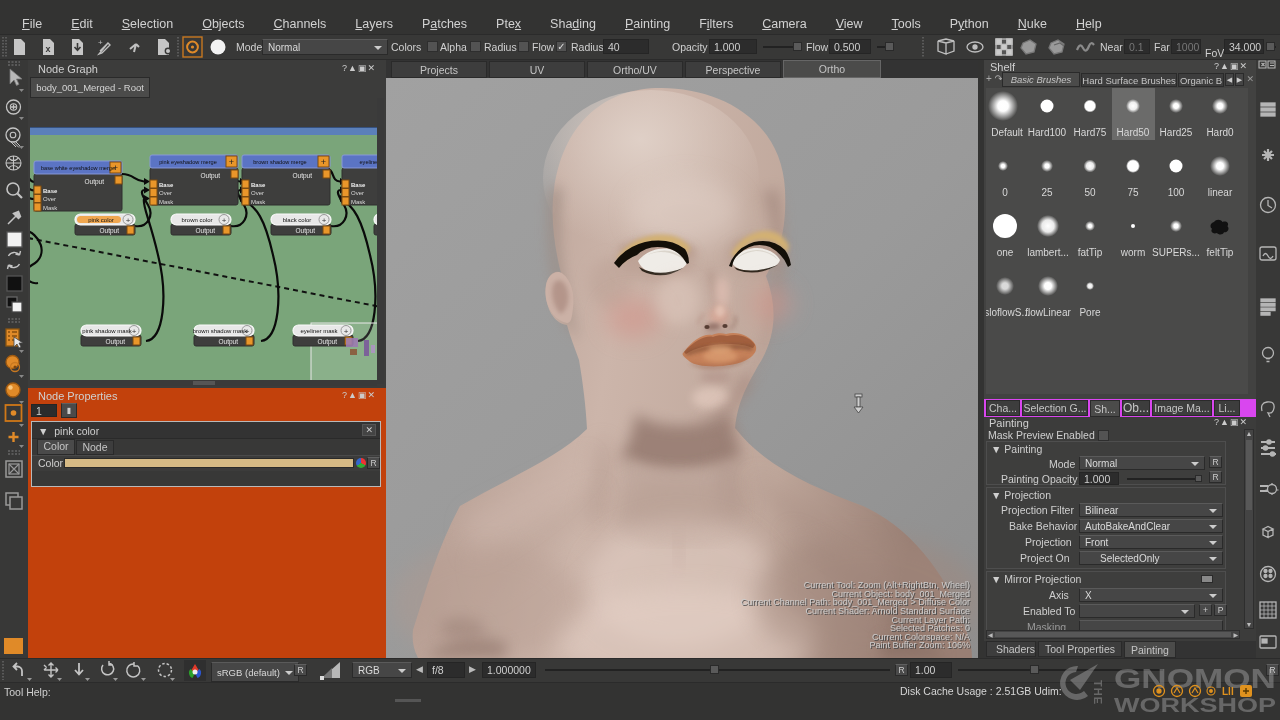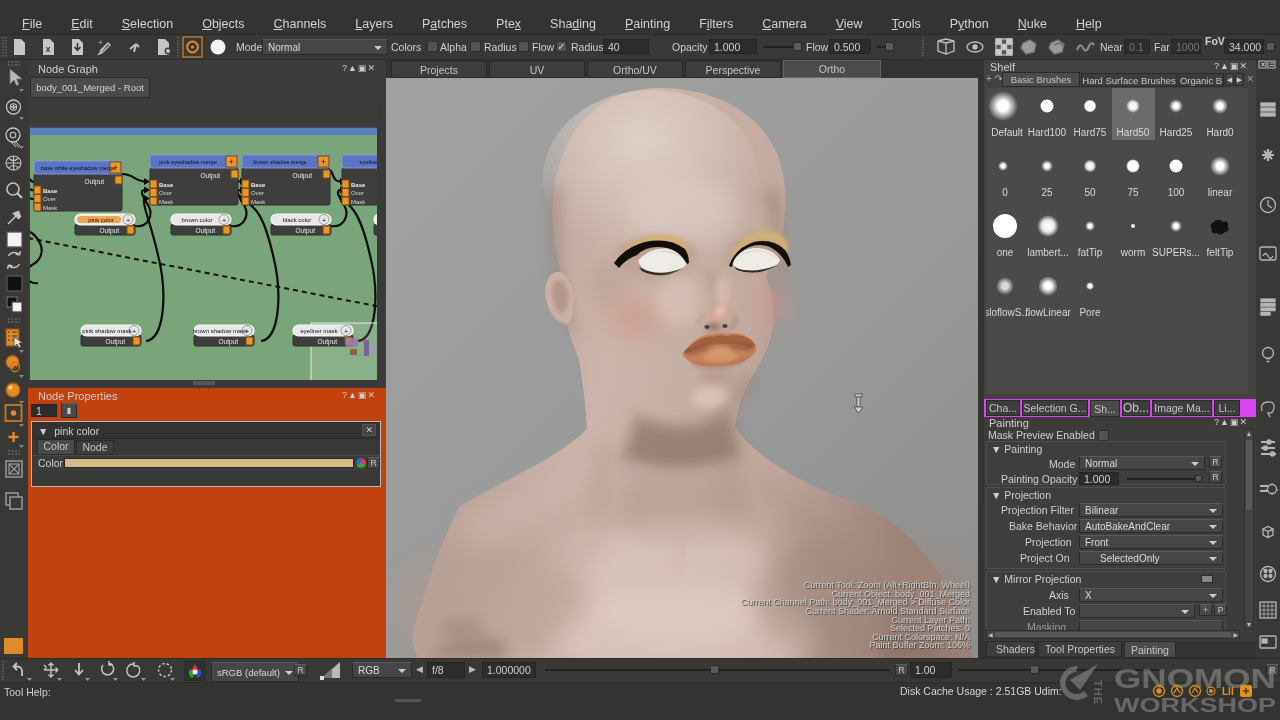--- a/index.html
+++ b/index.html
@@ -106,21 +106,21 @@
       <path d="M103 8 l7 -3 l6 4 l-2 8 l-8 2 l-5 -6 z" fill="#9a9a9a" stroke="#777"></path>
       <path d="M131 8 l7 -3 l6 4 l-2 8 l-8 2 l-5 -6 z" fill="#9a9a9a" stroke="#777"></path>
           <path d="M134 10 l6 -2 l4 3" stroke="#666"></path>
       <path d="M157 15 q3 -8 6 -2 q3 6 6 -2 q2 -5 5 -1" stroke="#8a8a8a" stroke-width="2.2"></path>
     </g>
   </svg>
   <span style="position:absolute;left:1100px;top:6px;color:#d0d0d0;font-size:10.5px;">Near</span>
   <div class="field" style="position:absolute;left:1124px;top:4px;width:26px;height:15px;color:#777;">0.1</div>
   <span style="position:absolute;left:1154px;top:6px;color:#d0d0d0;font-size:10.5px;">Far</span>
   <div class="field" style="position:absolute;left:1171px;top:4px;width:30px;height:15px;color:#777;">1000</div>
-  <span style="position:absolute;left:1205px;top:0;color:#d0d0d0;font-size:10.5px;font-weight:bold;">FoV</span>
+  <span style="position:absolute;left:1205px;top:12px;color:#d0d0d0;font-size:10.5px;">FoV</span>
   <div class="field" style="position:absolute;left:1224px;top:4px;width:40px;height:15px;">34.000</div>
   <div class="slider" style="position:absolute;left:1268px;top:11px;width:8px;">
         <span class="h" style="left:-2px;"></span>
       </div>
 </div>
 
 <div class="abs" id="lefttools" style="left:0;top:60px;width:28px;height:598px;background:#383837;">
   <svg width="28" height="598">
     <g stroke="#5a5a5a" stroke-width="2">
           <line x1="8" y1="2" x2="20" y2="2" stroke-dasharray="2,1.5"></line>
@@ -494,21 +494,21 @@
     Selected Patches: 0<br>
     Current Colorspace: N/A<br>
     Paint Buffer Zoom: 106%
   </div>
 </div>
 
 <div class="abs" id="shelf" style="left:984px;top:60px;width:272px;height:339px;background:#424241;">
   <div class="abs panel-title" style="left:6px;top:1px;">Shelf</div>
   <div class="abs wbtns" style="right:8px;top:1px;">?▲▣✕</div>
   <div class="abs" style="left:2px;top:13px;color:#aaa;font-size:10px;">+ ↷</div>
-  <div class="abs tab" style="left:18px;top:12px;width:78px;height:15px;font-size:9.5px;line-height:14px;background:#4b4b4a;">Basic Brushes</div>
+  <div class="abs tab" style="left:18px;top:12px;width:78px;height:15px;font-size:9.5px;line-height:14px;background:#4b4b4a;font-style:italic;">Basic Brushes</div>
   <div class="abs tab" style="left:97px;top:13px;width:96px;height:14px;font-size:9.5px;line-height:13px;">Hard Surface Brushes</div>
   <div class="abs tab" style="left:194px;top:13px;width:46px;height:14px;font-size:9.5px;line-height:13px;">Organic B</div>
   <span class="abs" style="right:22px;top:13px;width:9px;height:13px;background:#454545;border:1px solid #2a2a2a;color:#ccc;font-size:7px;text-align:center;line-height:12px;">◀</span>
       <span class="abs" style="right:12px;top:13px;width:9px;height:13px;background:#454545;border:1px solid #2a2a2a;color:#ccc;font-size:7px;text-align:center;line-height:12px;">▶</span>
       <span class="abs" style="right:2px;top:14px;color:#999;font-size:9px;">✕</span>
   <div class="abs" id="brusharea" style="left:2px;top:28px;width:262px;height:306px;background:#4a4a49;">
     <svg width="262" height="306">
       <defs>
         <radialGradient id="soft">
               <stop offset="0" stop-color="#fff"></stop>

